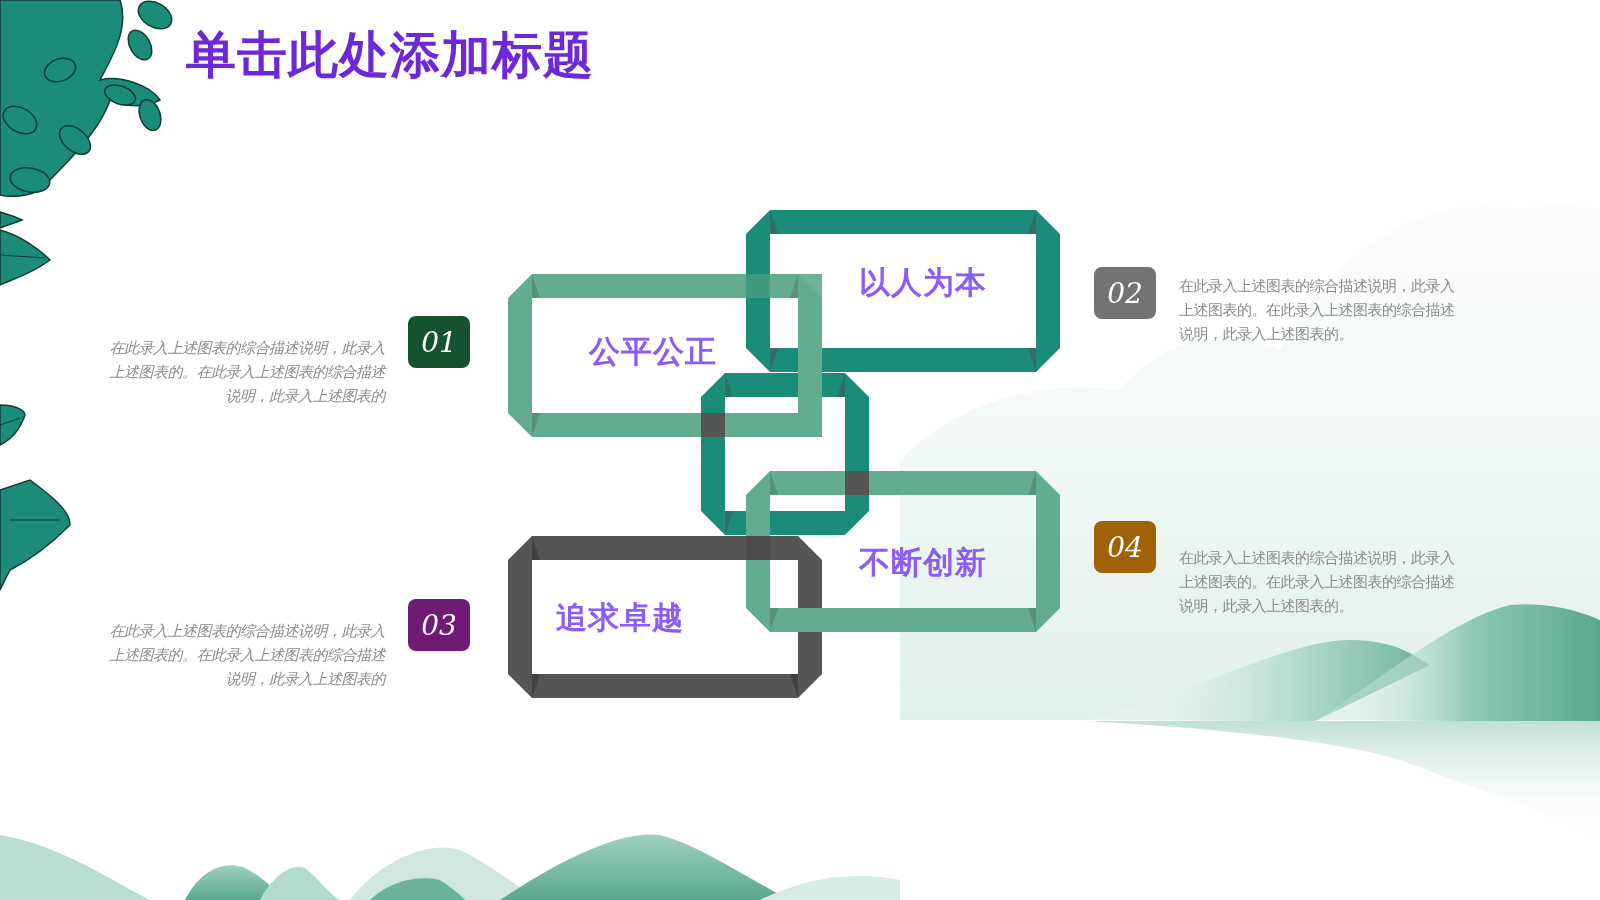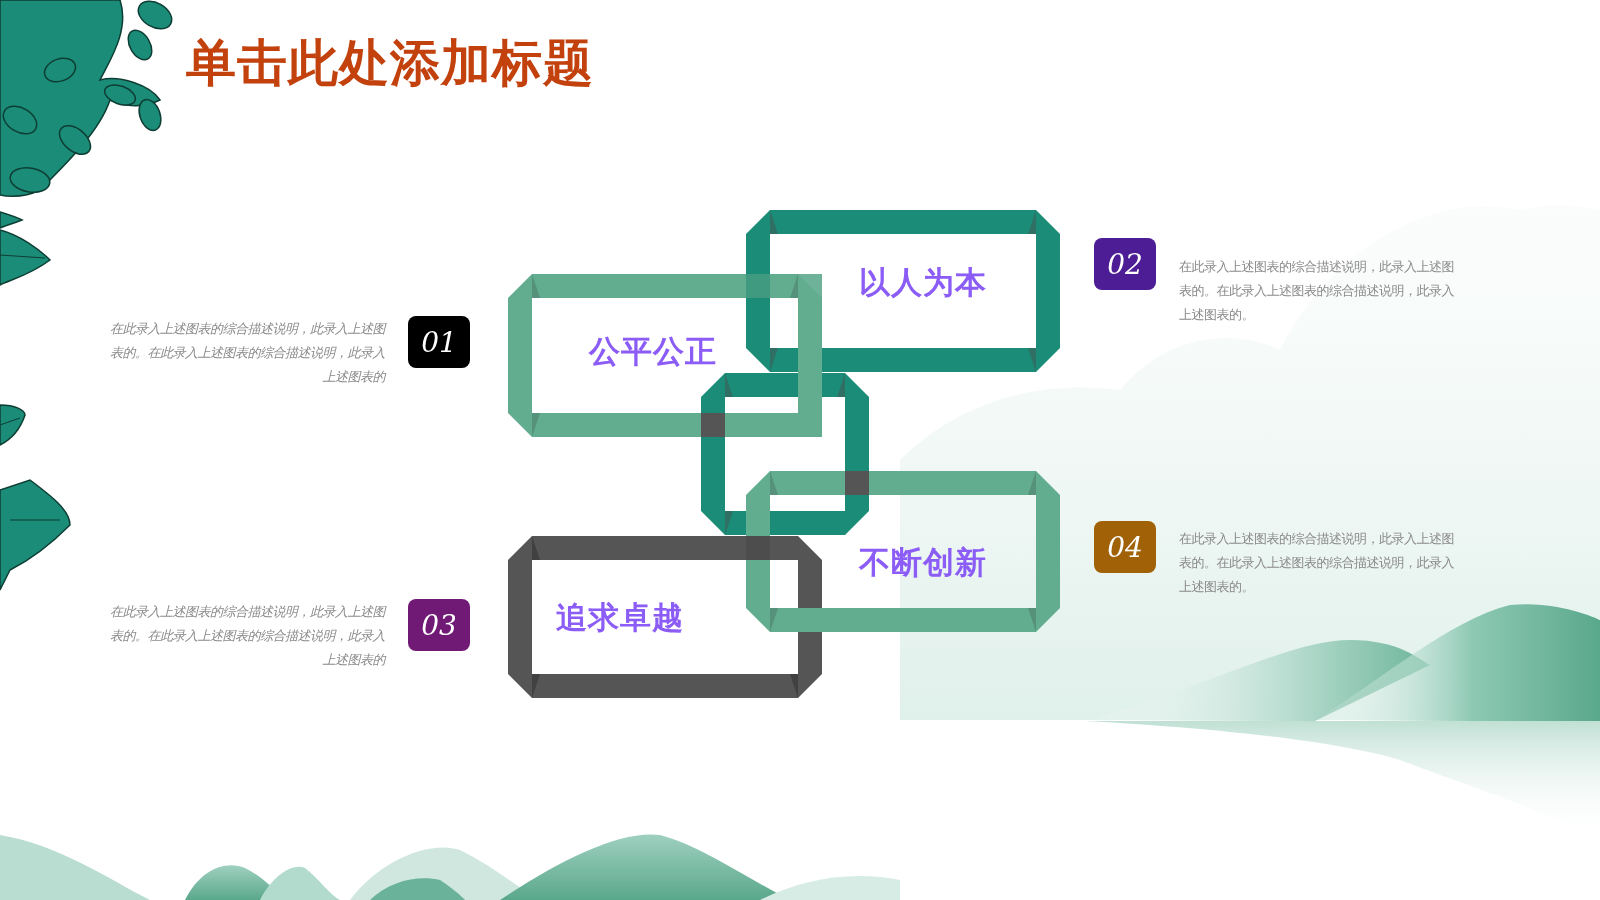--- a/index.html
+++ b/index.html
@@ -3,40 +3,41 @@
 <meta charset="utf-8">
 <style>
   html, body { margin:0; padding:0; }
   body {
     width:1600px; height:900px; overflow:hidden; position:relative;
     background:#ffffff;
     font-family: "DejaVu Sans", sans-serif;
   }
   .bg { position:absolute; inset:0; z-index:0; }
   .slide-title {
-    position:absolute; left:186px; top:30px;
-    font-size:50px; font-weight:bold; color:#c2410c; letter-spacing:1px;
+    position:absolute; left:186px; top:22px;
+    font-size:50px; font-weight:bold; color:#6d28d9; letter-spacing:1px;
     font-family: "DejaVu Sans", sans-serif; z-index:3; white-space:nowrap;
   }
   .diagram { position:absolute; left:0; top:0; width:1600px; height:900px; z-index:2; }
   .frame-label {
     position:absolute; font-size:31px; font-weight:bold; color:#8b5cf6;
     font-family: "DejaVu Sans", sans-serif; white-space:nowrap; z-index:4;
     transform:translate(-50%,-50%); letter-spacing:1px;
   }
   .badge {
     position:absolute; width:62px; height:52px; border-radius:8px;
     color:#ffffff; font-size:28px; font-style:italic;
     font-family: "DejaVu Serif", serif;
     display:flex; align-items:center; justify-content:center; z-index:4;
   }
   .desc {
-    position:absolute; width:282px; font-size:13px; line-height:24px;
+    position:absolute; width:282px; font-size:15px; line-height:24px;
     color:#8a8a8a; font-family: "DejaVu Sans", sans-serif; z-index:4;
     letter-spacing:-0.5px;
+    margin-top:19px;
   }
   .desc.left { text-align:right;font-style:italic; }
   .desc.right { text-align:left; }
 </style>
 </head>
 <body>
 
 <svg class="bg" width="1600" height="900" viewBox="0 0 1600 900">
   <defs>
     <linearGradient id="mtnR" x1="0" y1="0" x2="1" y2="0">
@@ -166,21 +167,21 @@
   <rect x="770" y="536" width="28" height="24" fill="#555555"></rect>
 
   <rect x="798" y="608" width="24" height="24" fill="#62ad90"></rect>
 </svg>
 
 <div class="frame-label" style="left:653px; top:352px;">公平公正</div>
 <div class="frame-label" style="left:923px; top:283px;">以人为本</div>
 <div class="frame-label" style="left:923px; top:563px;">不断创新</div>
 <div class="frame-label" style="left:620px; top:618px;">追求卓越</div>
 
-<div class="badge" style="left:408px; top:316px; background:#000000;">01</div>
-<div class="badge" style="left:1094px; top:238px; background:#4c1d95;">02</div>
+<div class="badge" style="left:408px; top:316px; background:#14532d;">01</div>
+<div class="badge" style="left:1094px; top:267px; background:#737373;">02</div>
 <div class="badge" style="left:408px; top:599px; background:#701a75;">03</div>
 <div class="badge" style="left:1094px; top:521px; background:#a16207;">04</div>
 
 <div class="desc left" style="left:103px; top:317px;">在此录入上述图表的综合描述说明，此录入上述图表的。在此录入上述图表的综合描述说明，此录入上述图表的</div>
 <div class="desc right" style="left:1179px; top:255px;">在此录入上述图表的综合描述说明，此录入上述图表的。在此录入上述图表的综合描述说明，此录入上述图表的。</div>
 <div class="desc left" style="left:103px; top:600px;">在此录入上述图表的综合描述说明，此录入上述图表的。在此录入上述图表的综合描述说明，此录入上述图表的</div>
 <div class="desc right" style="left:1179px; top:527px;">在此录入上述图表的综合描述说明，此录入上述图表的。在此录入上述图表的综合描述说明，此录入上述图表的。</div>
 
 </body></html>

